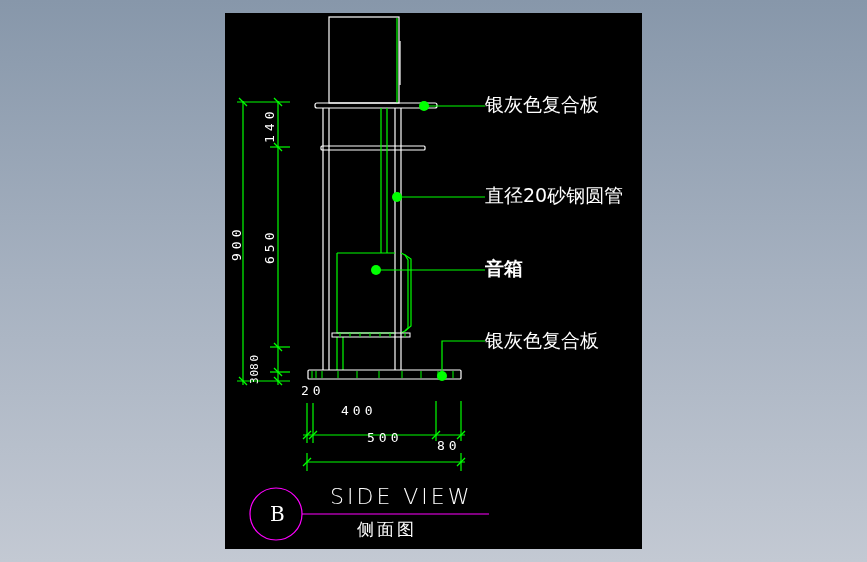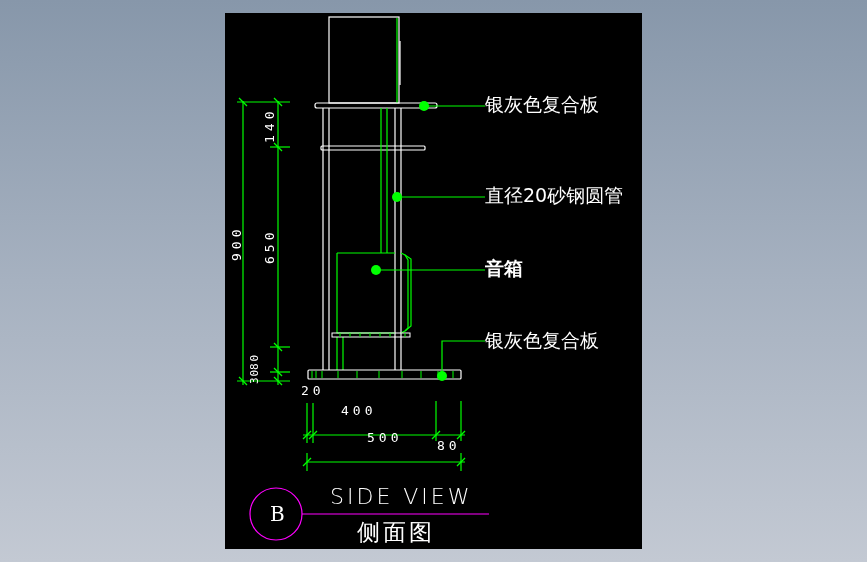--- a/index.html
+++ b/index.html
@@ -5,21 +5,21 @@
   html,body{margin:0;padding:0;}
   body{width:867px;height:562px;overflow:hidden;position:relative;
        background:linear-gradient(180deg,#8797aa 0%,#a6b1c0 50%,#c3c9d3 100%);
        font-family:"DejaVu Sans",sans-serif;}
   #canvas{position:absolute;left:225px;top:13px;width:417px;height:536px;background:#000;}
   #drawing{position:absolute;left:0;top:0;}
   .lbl{position:absolute;color:#fff;font-family:"DejaVu Sans",sans-serif;font-size:19px;white-space:nowrap;line-height:1;}
   .dim{position:absolute;color:#fff;font-family:"DejaVu Sans Mono",monospace;font-size:13px;letter-spacing:4px;white-space:nowrap;line-height:1;}
   .vdim{transform-origin:left top;transform:rotate(-90deg);}
   .title-en{position:absolute;color:#fff;font-family:"DejaVu Sans",sans-serif;font-size:22px;font-weight:200;letter-spacing:3px;line-height:1;}
-  .title-cn{position:absolute;color:#fff;font-family:Liberation Sans, sans-serif;font-size:23px;letter-spacing:3px;line-height:1;}
+  .title-cn{position:absolute;color:#fff;font-family:Liberation Sans, sans-serif;font-size:17px;letter-spacing:3px;line-height:1;}
   .tag{position:absolute;color:#fff;font-family:"DejaVu Serif",serif;font-size:20px;line-height:1;}
 </style>
 </head>
 <body>
 
 <div id="canvas">
   <svg id="drawing" width="417" height="536" viewBox="0 0 417 536">
 
     <g stroke="#fff" fill="none" stroke-width="1.2">
       <rect x="104" y="4" width="70" height="86"></rect>

